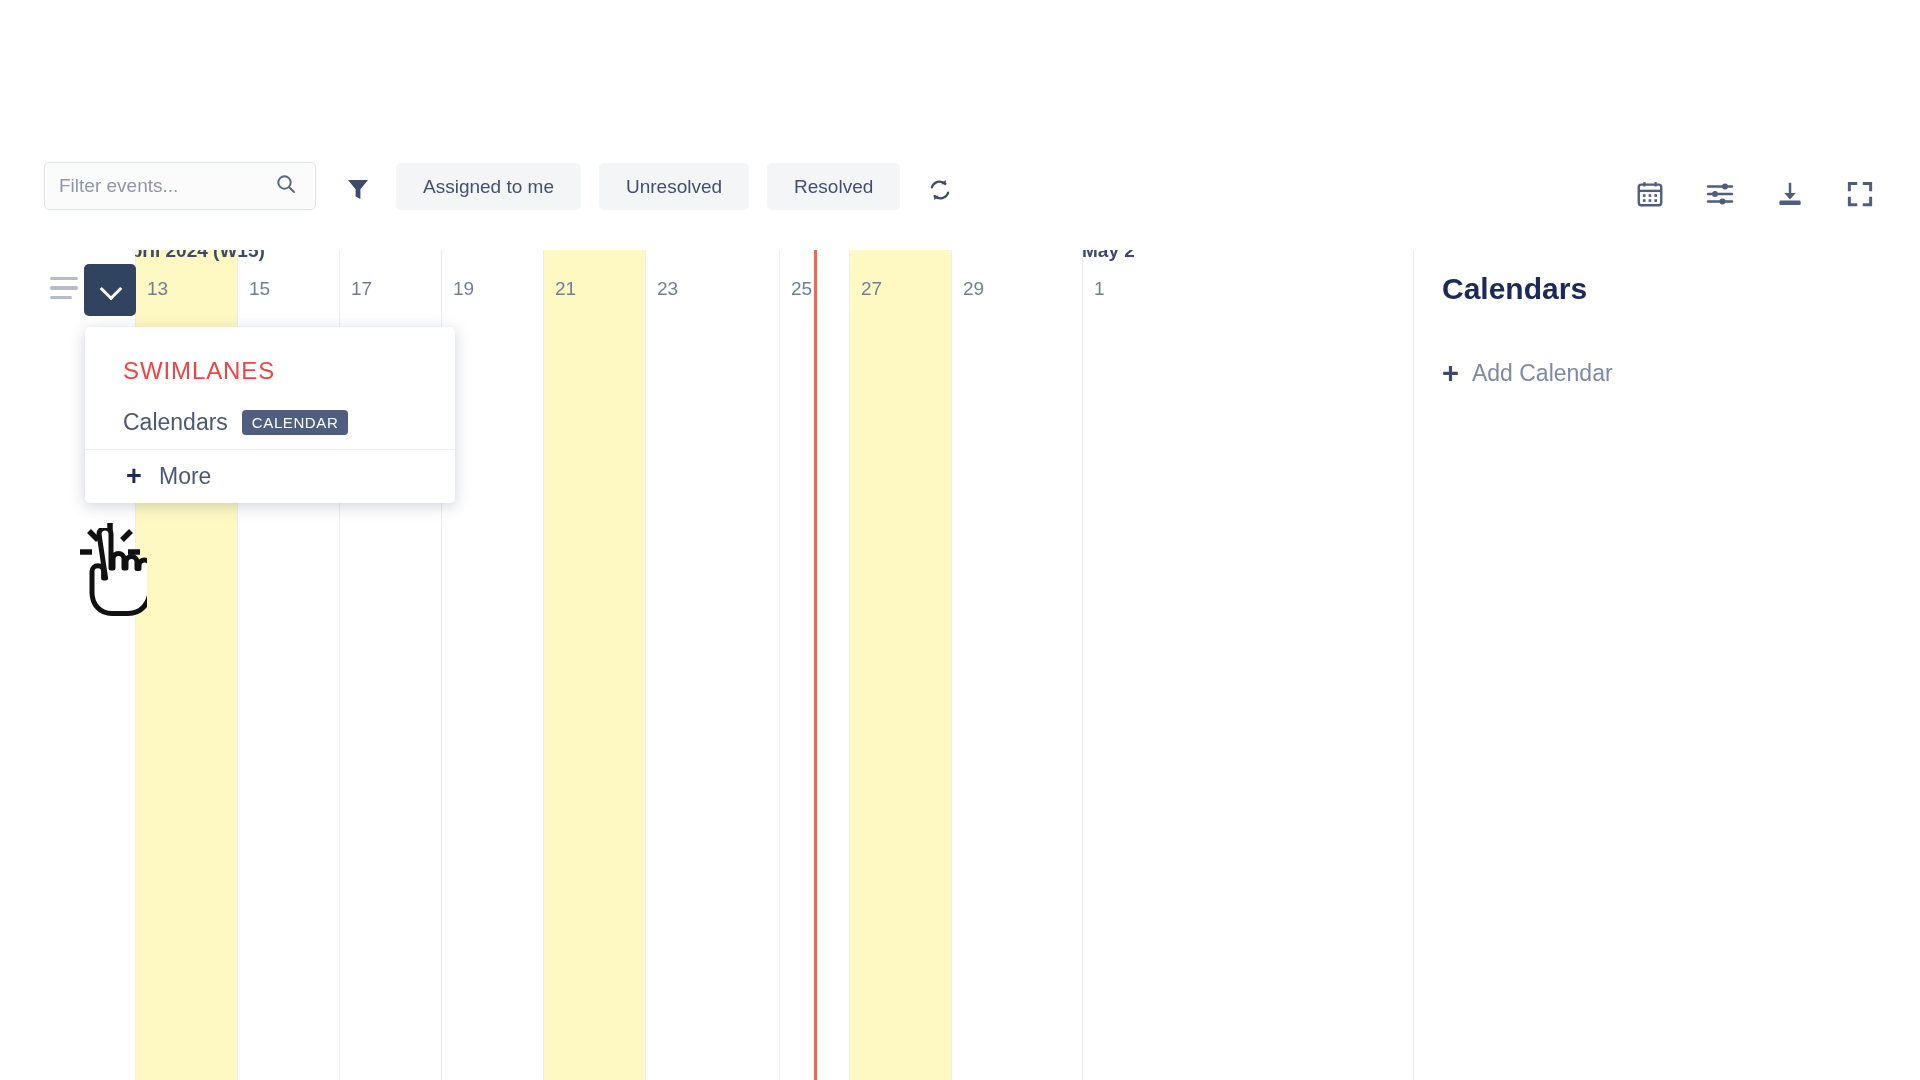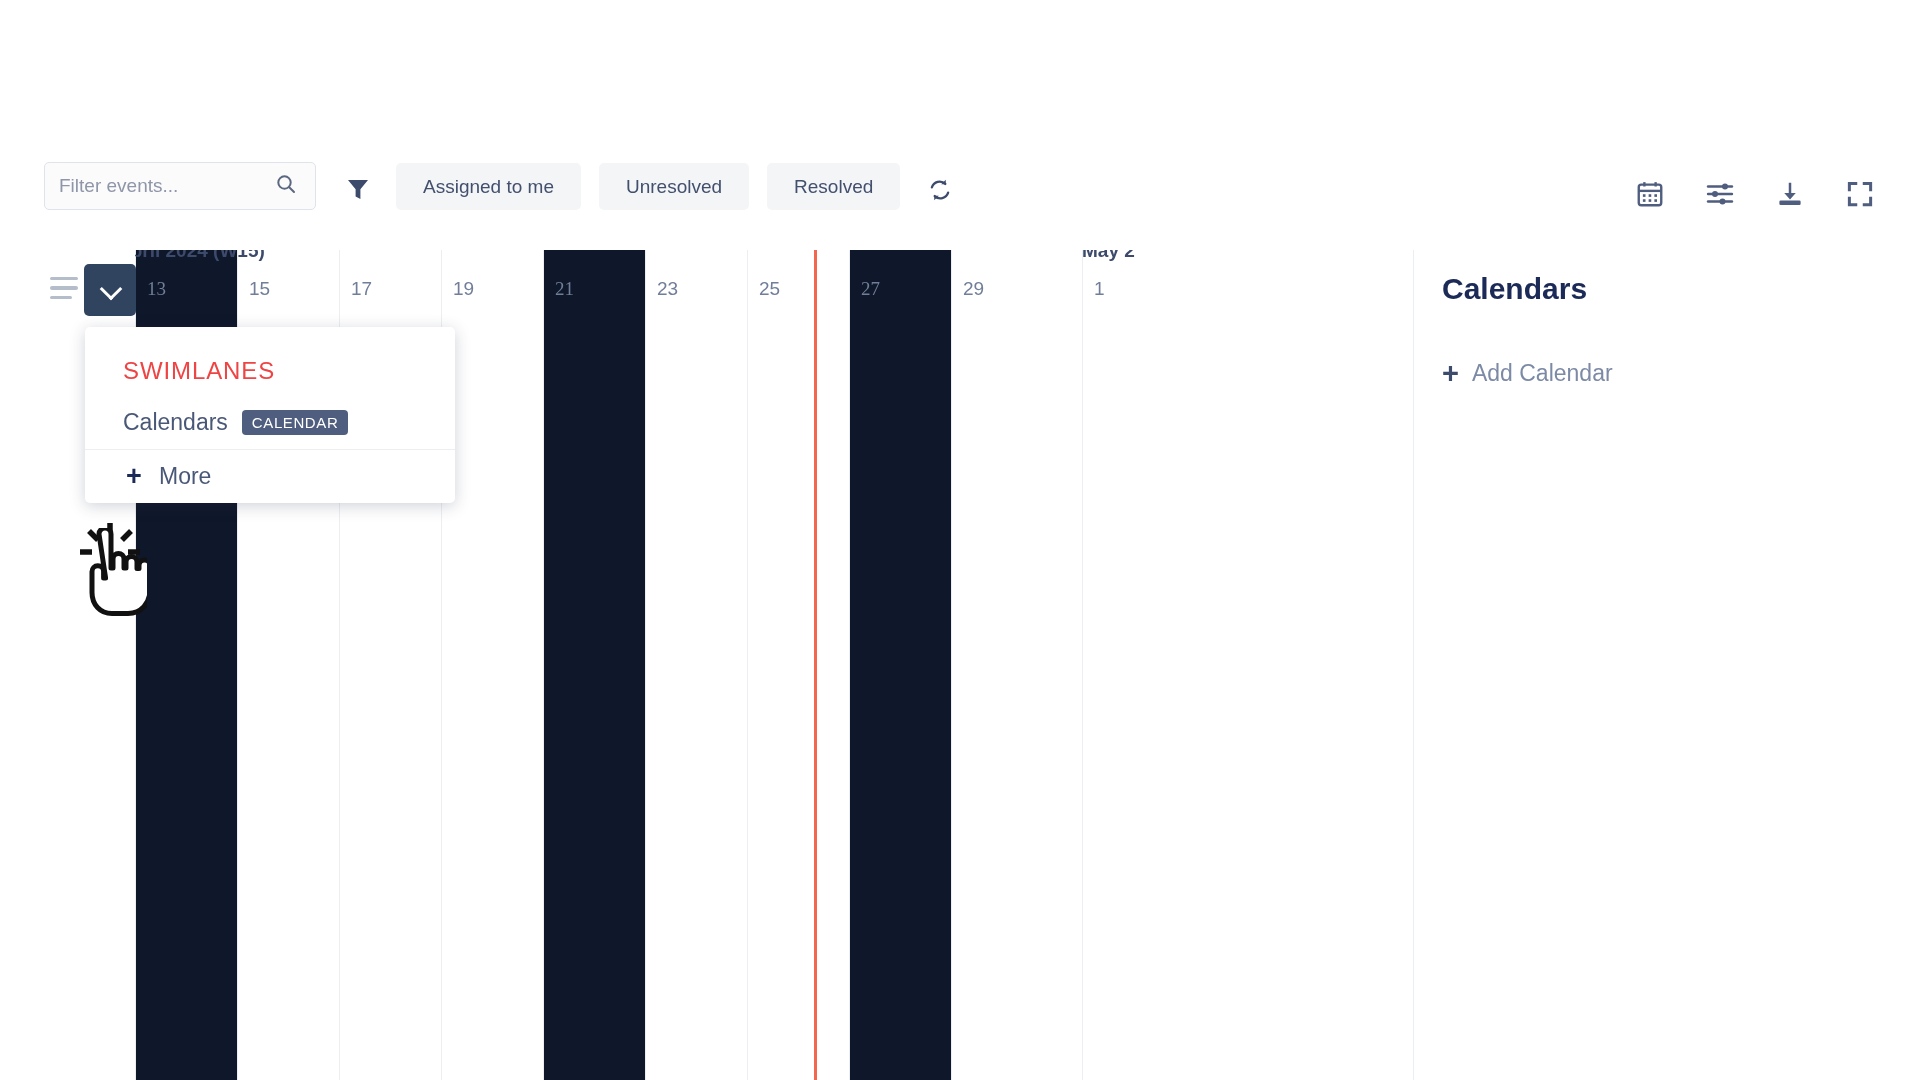--- a/index.html
+++ b/index.html
@@ -227,21 +227,21 @@
     left: 135px; top: 0;
     width: 1278px;
     height: 830px;
   }
   .day-col {
     position: absolute;
     top: 0;
     height: 830px;
     border-left: 1px solid #eceef1;
   }
-  .day-col.shaded { background: #0f172a; font-family: Liberation Serif, serif; }
+  .day-col.shaded { background: #fef9c3; }
   .day-label {
     position: absolute;
     top: 28px;
     left: 11px;
     font-size: 19px;
     color: #707e99;
     font-weight: normal;
   }
   .month-label {
     position: absolute;
@@ -481,21 +481,21 @@
           </div>
           <div class="day-col" style="left: 306px; width: 102px;">
             <div class="day-label">19</div>
           </div>
           <div class="day-col shaded" style="left: 408px; width: 102px;">
             <div class="day-label">21</div>
           </div>
           <div class="day-col" style="left: 510px; width: 102px;">
             <div class="day-label">23</div>
           </div>
-          <div class="day-col" style="left: 612px; width: 102px;">
+          <div class="day-col" style="left: 644px; width: 102px;">
             <div class="day-label">25</div>
           </div>
           <div class="day-col shaded" style="left: 714px; width: 102px;">
             <div class="day-label">27</div>
           </div>
           <div class="day-col" style="left: 816px; width: 102px;">
             <div class="day-label">29</div>
           </div>
           <div class="day-col" style="left: 947px; width: 76px;">
             <div class="day-label">1</div>

